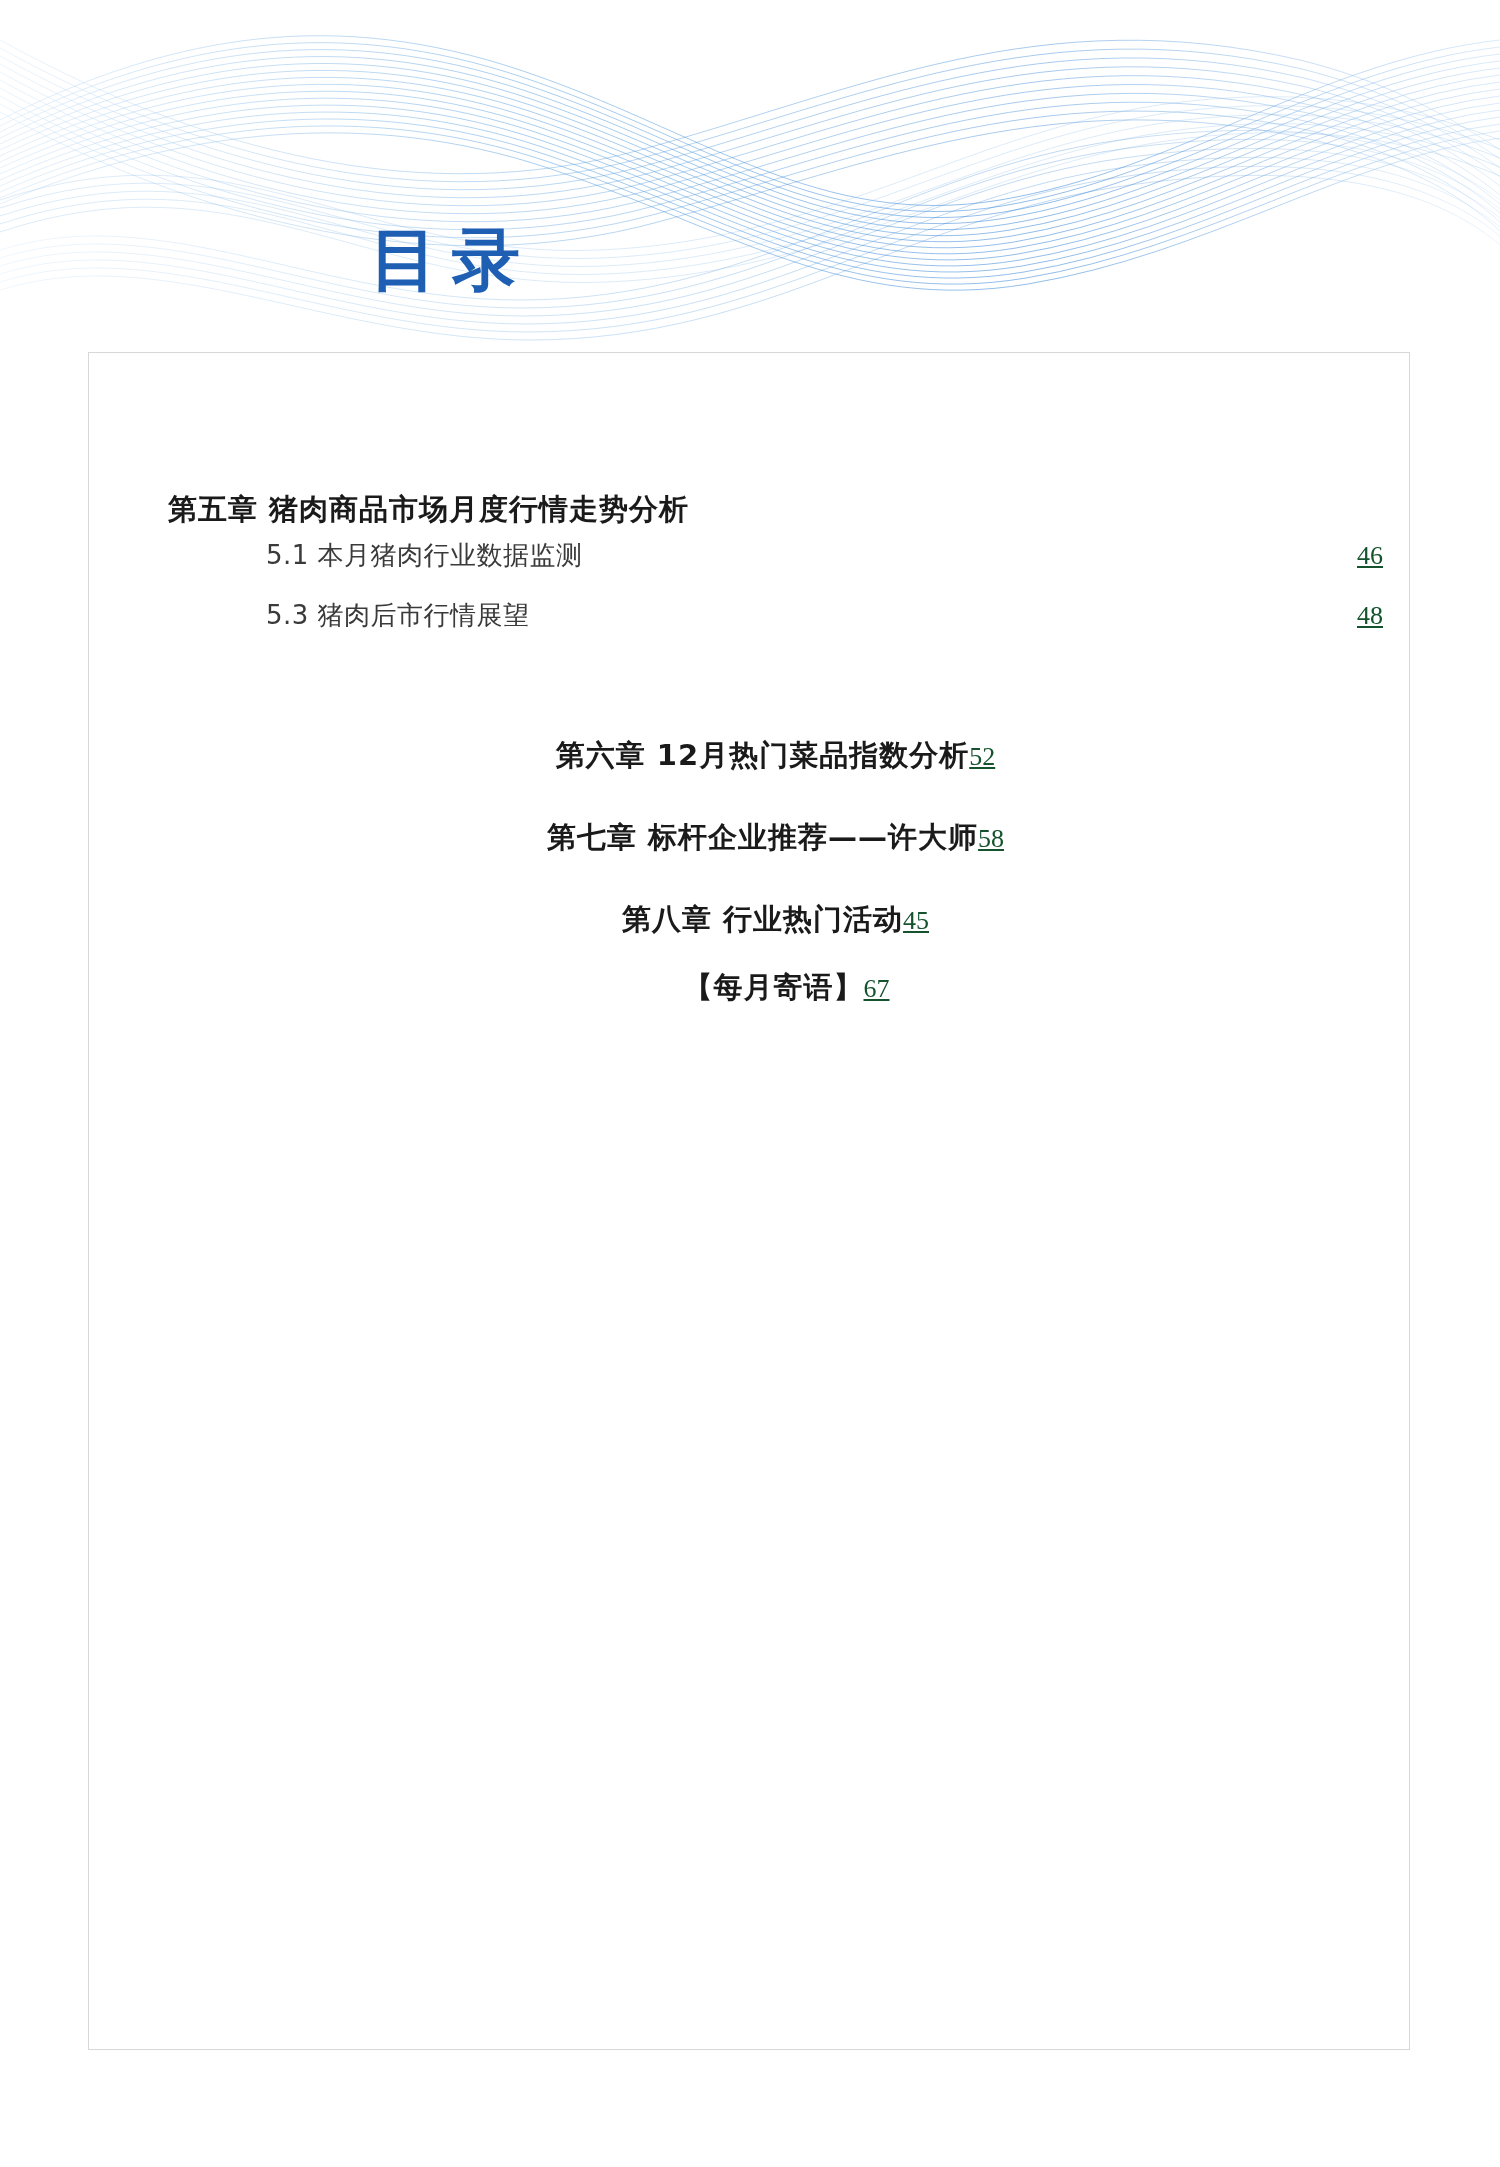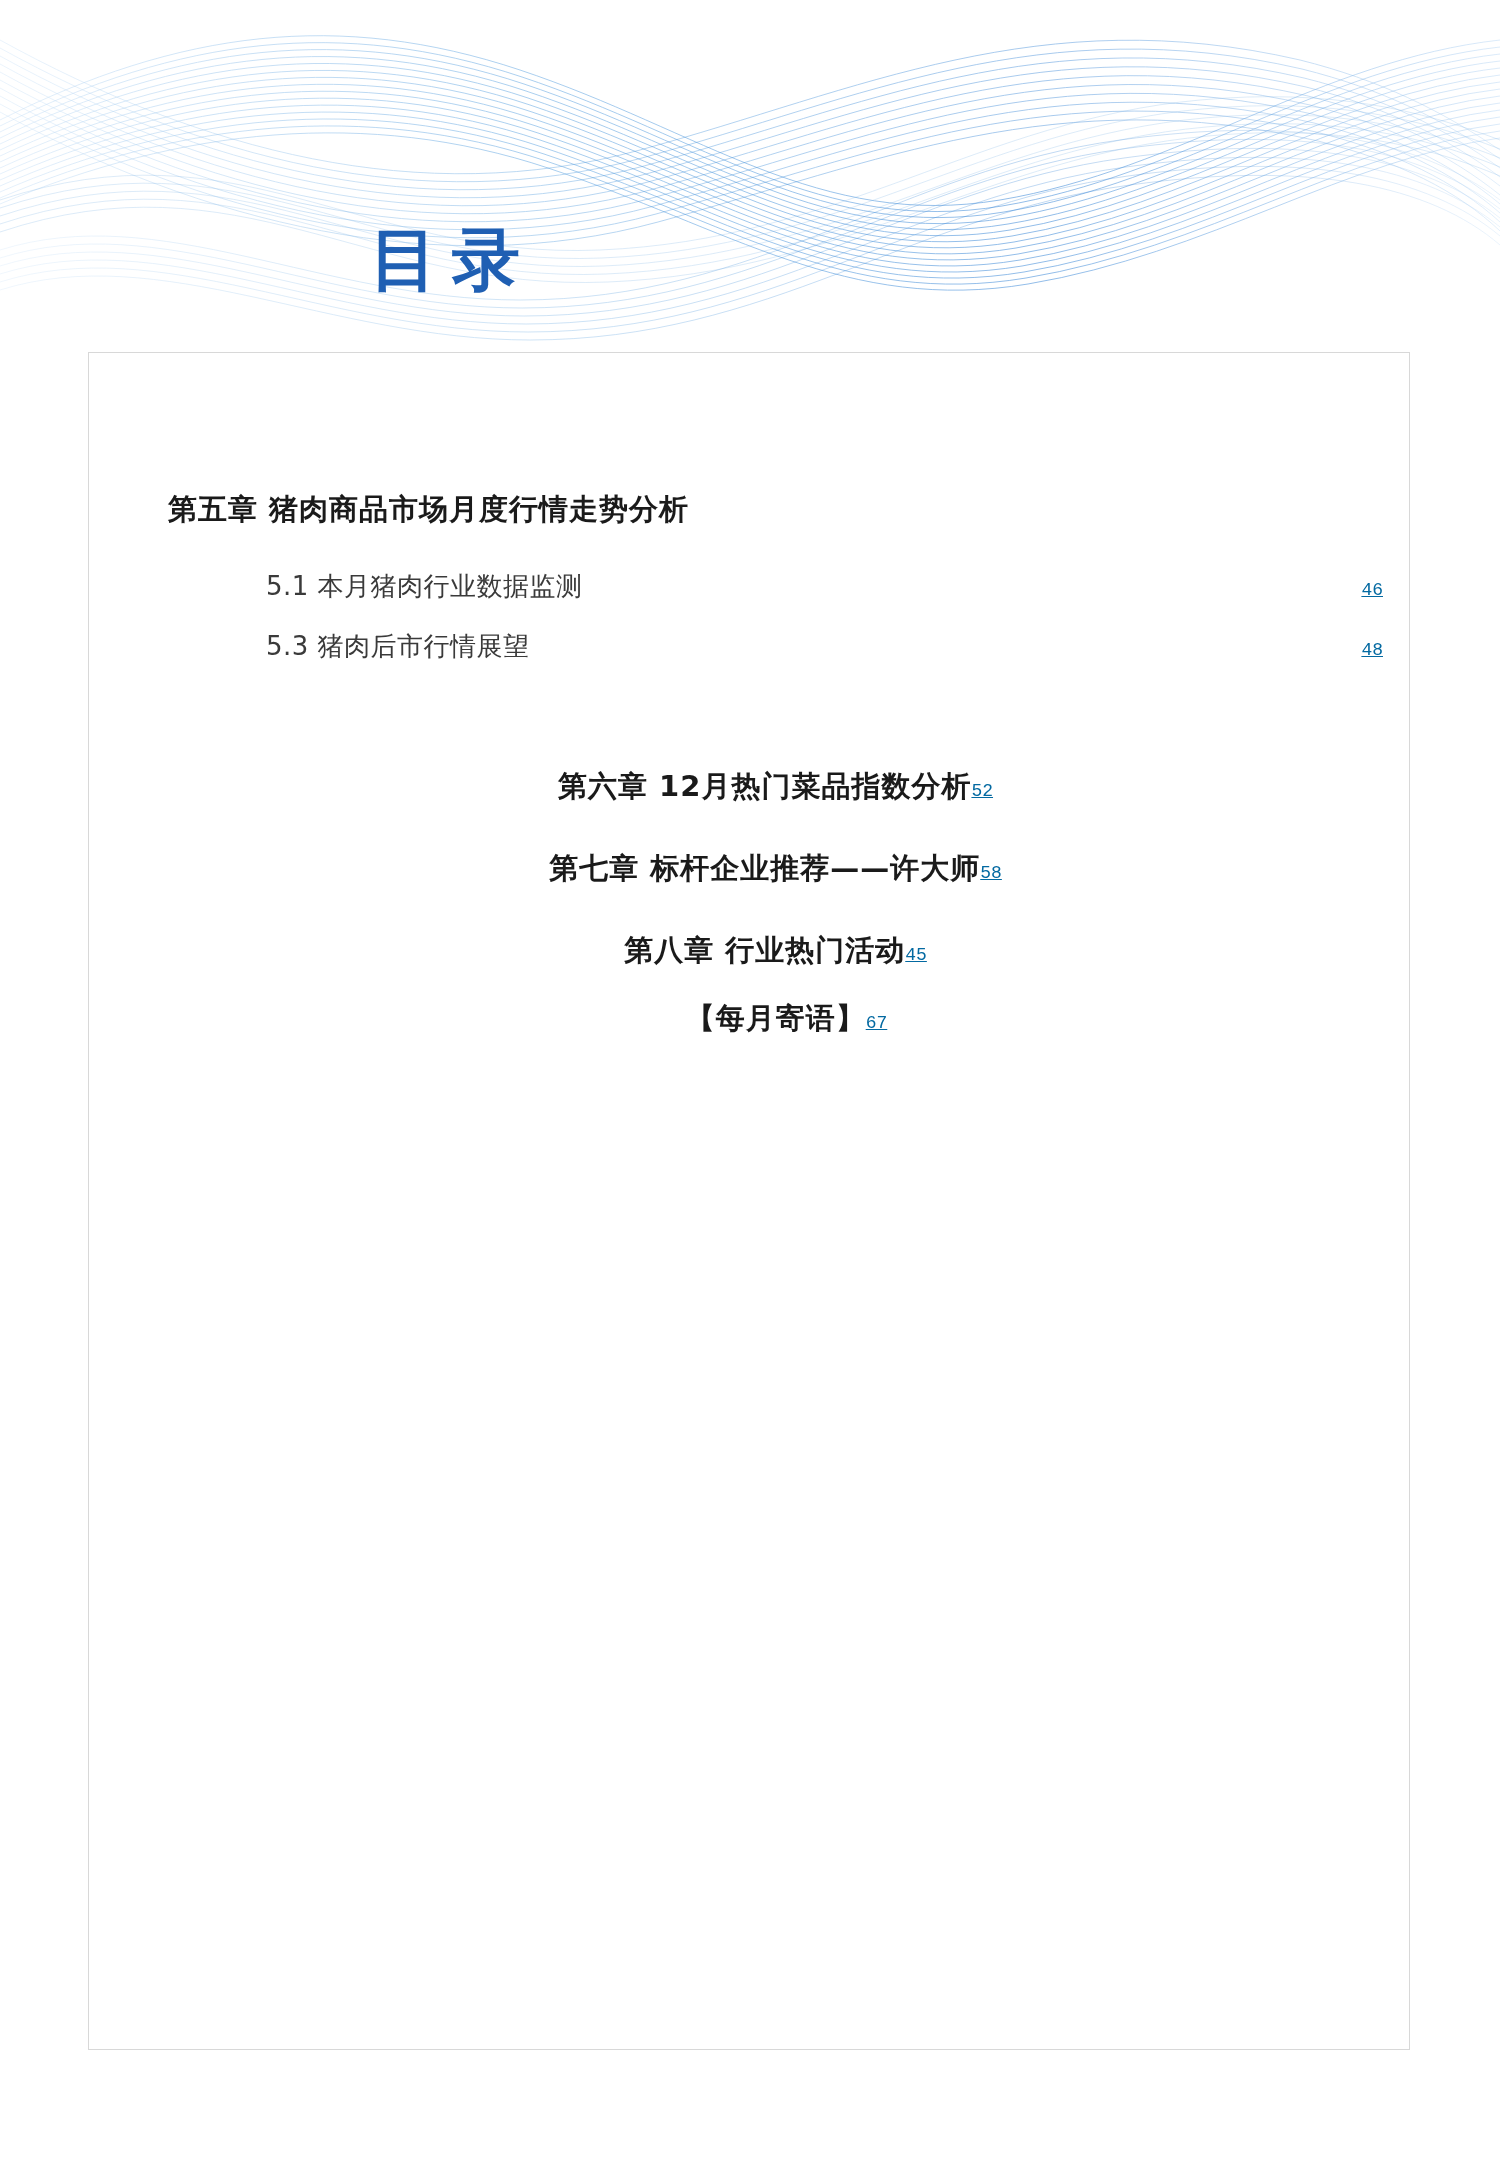--- a/index.html
+++ b/index.html
@@ -84,28 +84,28 @@
 
   .sub {
     font-size: 26px;
     color: #3a3a3a;
     padding-left: 98px;
     letter-spacing: 0.5px;
     font-family: "DejaVu Sans", "Liberation Sans", sans-serif;
   }
 
   .page-num {
-    font-size: 18px;
-    color: #0369a1;
+    font-size: 26px;
+    color: #14532d;
     text-decoration: underline;
-    font-family: Liberation Mono, monospace;
+    font-family: Liberation Serif, serif;
     white-space: nowrap;
   }
 
-  .group-chapter5 .entry.chapter-row { margin-bottom: 39px; }
+  .group-chapter5 .entry.chapter-row { margin-bottom: 8px; }
   .group-chapter5 .entry.sub-row { margin-bottom: 25px; gap: 30px; }
 
   .gap-large { height: 78px; }
   .gap-mid { height: 42px; }
 
   .entry.big-row { margin-bottom: 0; justify-content: center; }
 
   .note-row {
     padding-left: 22px;
   }

